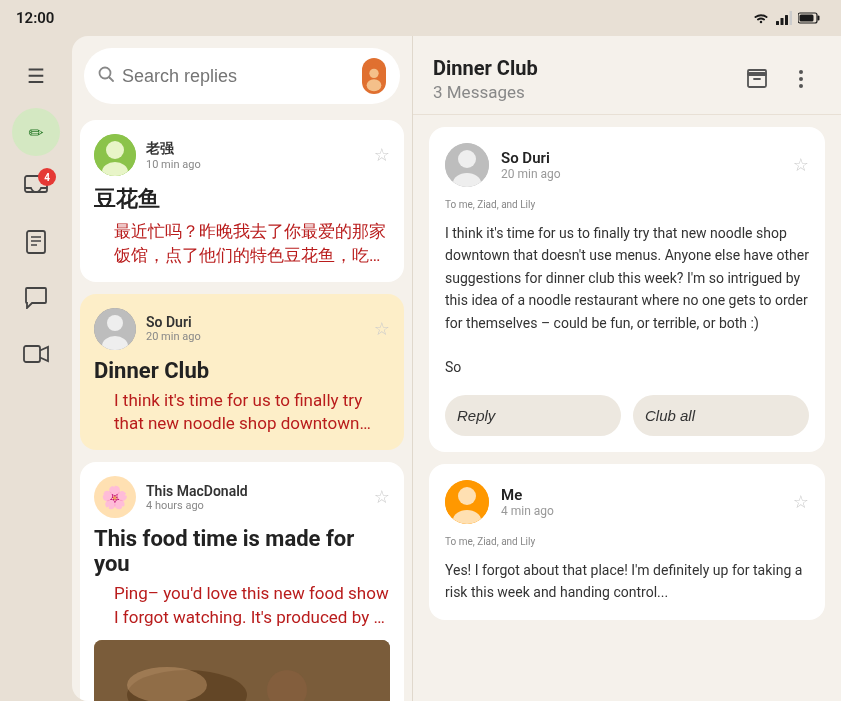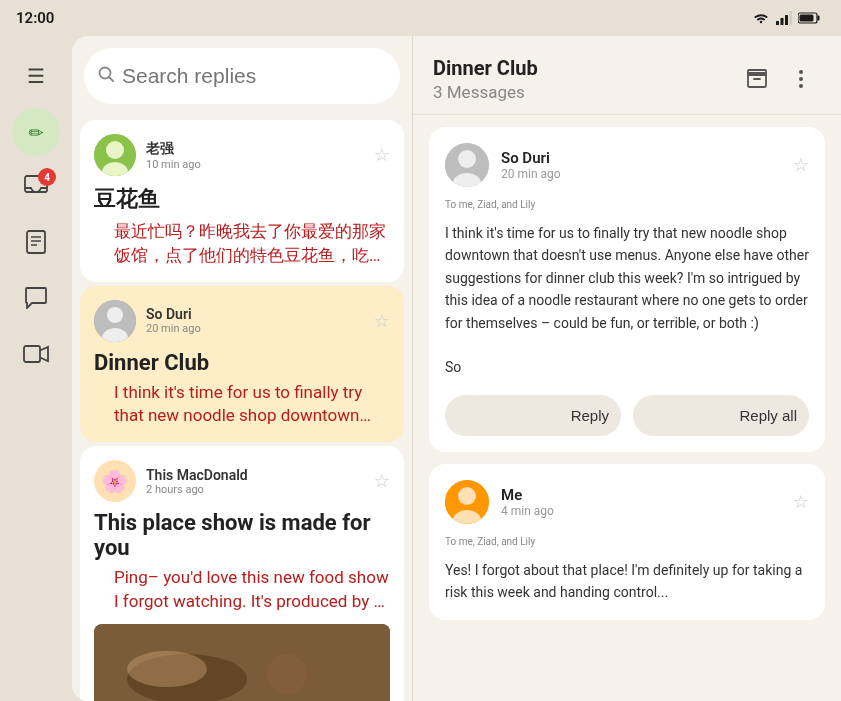--- a/index.html
+++ b/index.html
@@ -112,21 +112,21 @@
     }
     .search-icon-wrap {
       color: #888;
       font-size: 16px;
     }
     .search-input {
       flex: 1;
       border: none;
       outline: none;
       background: transparent;
-      font-size: 21px;
+      font-size: 18px;
       color: #0369a1;
     }
     .avatar-circle {
       width: 36px;
       height: 36px;
       border-radius: 18px;
       overflow: hidden;
       background: #e07030;
       display: flex;
       align-items: center;
@@ -135,21 +135,21 @@
       font-size: 14px;
       font-weight: bold;
     }
 
     .message-list {
       flex: 1;
       overflow-y: auto;
       padding: 4px 8px;
       display: flex;
       flex-direction: column;
-      gap: 4px;
+      gap: 12px;
     }
     .message-card {
       background: white;
       border-radius: 16px;
       padding: 14px;
       cursor: pointer;
       position: relative;
     }
     .message-card.selected {
       background: #fdeec8;
@@ -334,21 +334,22 @@
     .action-btn {
       flex: 1;
       padding: 12px;
       border-radius: 28px;
       background: #ede8e0;
       border: none;
       cursor: pointer;
       font-size: 15px;
       font-weight: 500;
       color: #333;
-      text-align: right;
+      text-align: left;
+      font-style: italic;
     }
 
     
     .flower-avatar {
       background: #ffe0b2;
       font-size: 22px;
     }
   </style>
 </head>
 <body>
@@ -480,25 +481,25 @@
         </div>
         <div class="msg-subject">Dinner Club</div>
         <div class="msg-preview">I think it's time for us to finally try that new noodle shop downtown that doesn't use me...</div>
       </div>
 
       <div class="message-card">
         <div class="card-header">
           <div class="msg-avatar flower-avatar">🌸</div>
           <div class="card-meta">
             <div class="sender-name">This MacDonald</div>
-            <div class="msg-time">2 hours ago</div>
+            <div class="msg-time">4 hours ago</div>
           </div>
           <button class="star-btn">☆</button>
         </div>
-        <div class="msg-subject">This place show is made for you</div>
+        <div class="msg-subject">This food time is made for you</div>
         <div class="msg-preview">Ping– you'd love this new food show I forgot watching. It's produced by a Thai drummer...</div>
         <div class="msg-image">
           <div class="msg-image-inner">
 
             <svg width="100%" height="90" viewBox="0 0 310 90" preserveAspectRatio="xMidYMid slice">
               <rect width="310" height="90" fill="#7a5c3a"></rect>
               <ellipse cx="100" cy="55" rx="60" ry="25" fill="#5a3d1e" opacity="0.7"></ellipse>
               <circle cx="155" cy="40" rx="30" ry="30" fill="#c4956a" opacity="0.6"></circle>
               <circle cx="200" cy="50" r="20" fill="#8b6040" opacity="0.5"></circle>
               <ellipse cx="80" cy="45" rx="40" ry="18" fill="#d4a87a" opacity="0.4"></ellipse>
@@ -551,21 +552,21 @@
             <div class="email-time">20 min ago</div>
           </div>
           <button class="star-btn">☆</button>
         </div>
         <div class="email-recipients">To me, Ziad, and Lily</div>
         <div class="email-body">
           I think it's time for us to finally try that new noodle shop downtown that doesn't use menus. Anyone else have other suggestions for dinner club this week? I'm so intrigued by this idea of a noodle restaurant where no one gets to order for themselves – could be fun, or terrible, or both :)<br><br>So
         </div>
         <div class="email-actions">
           <button class="action-btn">Reply</button>
-          <button class="action-btn">Reply all</button>
+          <button class="action-btn">Club all</button>
         </div>
       </div>
 
       <div class="email-message">
         <div class="email-header">
           <div class="email-avatar" style="background:#ff9800;">
             <svg width="44" height="44" viewBox="0 0 44 44">
               <circle cx="22" cy="22" r="22" fill="#ff9800"></circle>
               <circle cx="22" cy="16" r="9" fill="#ffe0b2"></circle>
               <ellipse cx="22" cy="40" rx="14" ry="10" fill="#ffe0b2"></ellipse>

